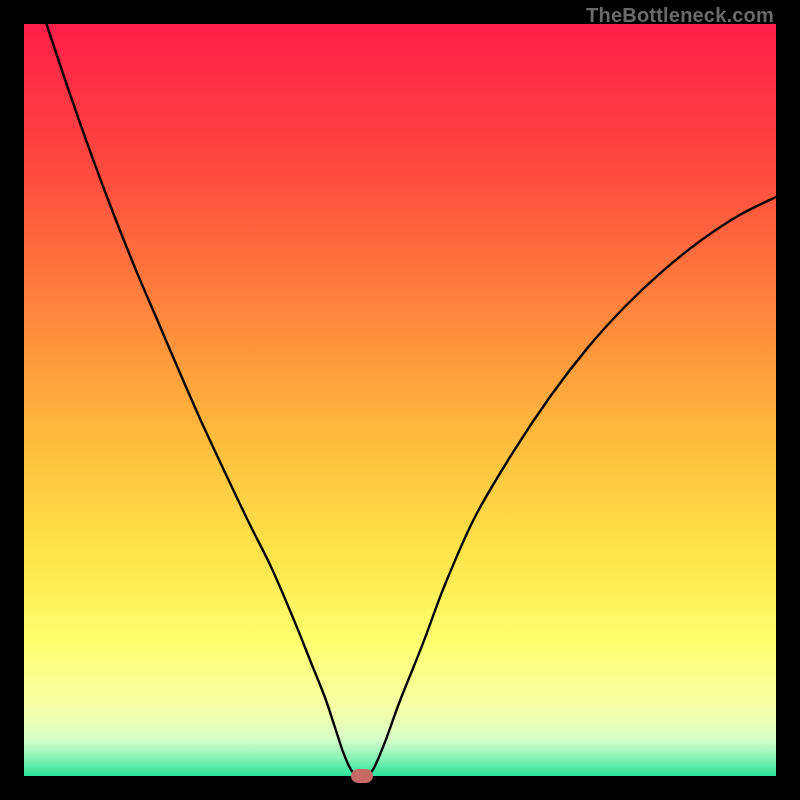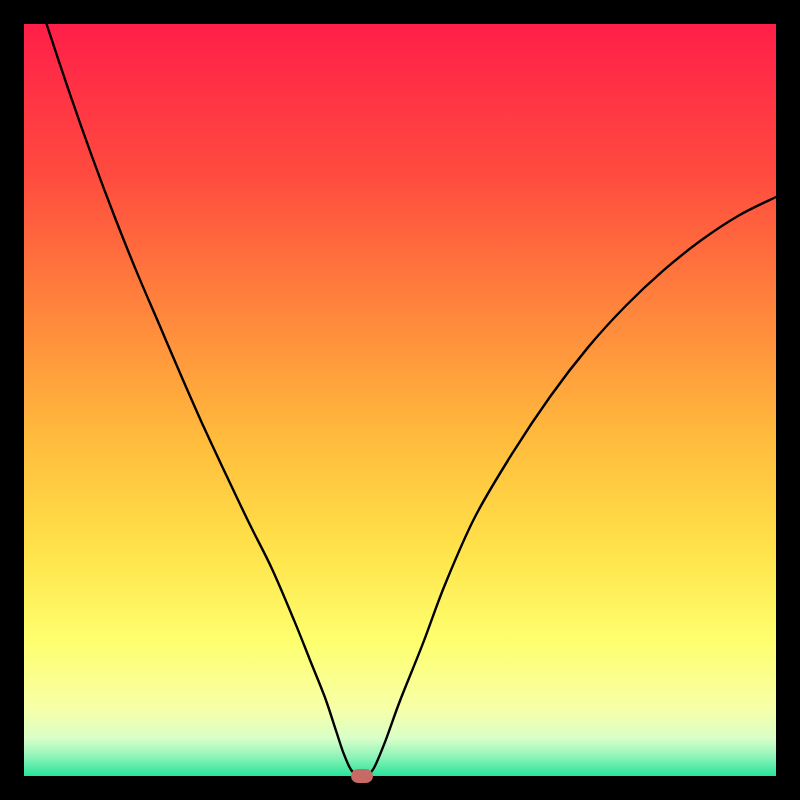--- a/index.html
+++ b/index.html
@@ -39,19 +39,20 @@
       height: 14px;
       border-radius: 9px;
       background: #c76a66;
       transform: translate(-50%, -50%);
     }
   </style>
 </head>
 <body>
 
 <div class="wrap">
+  <div class="watermark">TheBottleneck.com</div>
   <div class="plot">
     <svg class="line" viewBox="0 0 752 752" preserveAspectRatio="none">
       <path id="curve" fill="none" stroke="#000000" stroke-width="2.4" stroke-linecap="round" stroke-linejoin="round" d="M 22.56 0.00 C 26.32 11.28, 37.60 45.75, 45.12 67.68 C 52.64 89.61, 60.16 110.92, 67.68 131.60 C 75.20 152.28, 82.72 172.33, 90.24 191.76 C 97.76 211.19, 105.28 229.99, 112.80 248.16 C 120.32 266.33, 127.84 283.25, 135.36 300.80 C 142.88 318.35, 150.40 336.14, 157.92 353.44 C 165.44 370.74, 172.96 388.03, 180.48 404.58 C 188.00 421.12, 195.52 436.79, 203.04 452.70 C 210.56 468.62, 218.08 484.66, 225.60 500.08 C 233.12 515.50, 240.64 528.91, 248.16 545.20 C 255.68 561.49, 264.45 582.80, 270.72 597.84 C 276.99 612.88, 280.75 622.91, 285.76 635.44 C 290.77 647.97, 296.41 661.13, 300.80 673.04 C 305.19 684.95, 308.95 697.48, 312.08 706.88 C 315.21 716.28, 317.09 722.92, 319.60 729.44 C 322.11 735.96, 324.61 742.22, 327.12 745.98 C 329.63 749.74, 332.13 751.00, 334.64 752.00 C 337.15 753.00, 339.65 753.25, 342.16 752.00 C 344.67 750.75, 346.55 750.12, 349.68 744.48 C 352.81 738.84, 356.57 729.44, 360.96 718.16 C 365.35 706.88, 369.73 693.09, 376.00 676.80 C 382.27 660.51, 391.04 639.83, 398.56 620.40 C 406.08 600.97, 412.35 581.55, 421.12 560.24 C 429.89 538.93, 439.92 514.49, 451.20 492.56 C 462.48 470.63, 476.27 448.69, 488.80 428.64 C 501.33 408.59, 513.87 389.79, 526.40 372.24 C 538.93 354.69, 551.47 338.40, 564.00 323.36 C 576.53 308.32, 589.07 294.78, 601.60 282.00 C 614.13 269.22, 626.67 257.56, 639.20 246.66 C 651.73 235.75, 664.27 225.73, 676.80 216.58 C 689.33 207.43, 701.87 199.03, 714.40 191.76 C 726.93 184.49, 745.73 176.09, 752.00 172.96"></path>
     </svg>
     <div id="marker" class="marker" style="left: 45%; top: 100%; background: rgb(199, 106, 102);"></div>
   </div>
 </div>
 
 </body></html>

